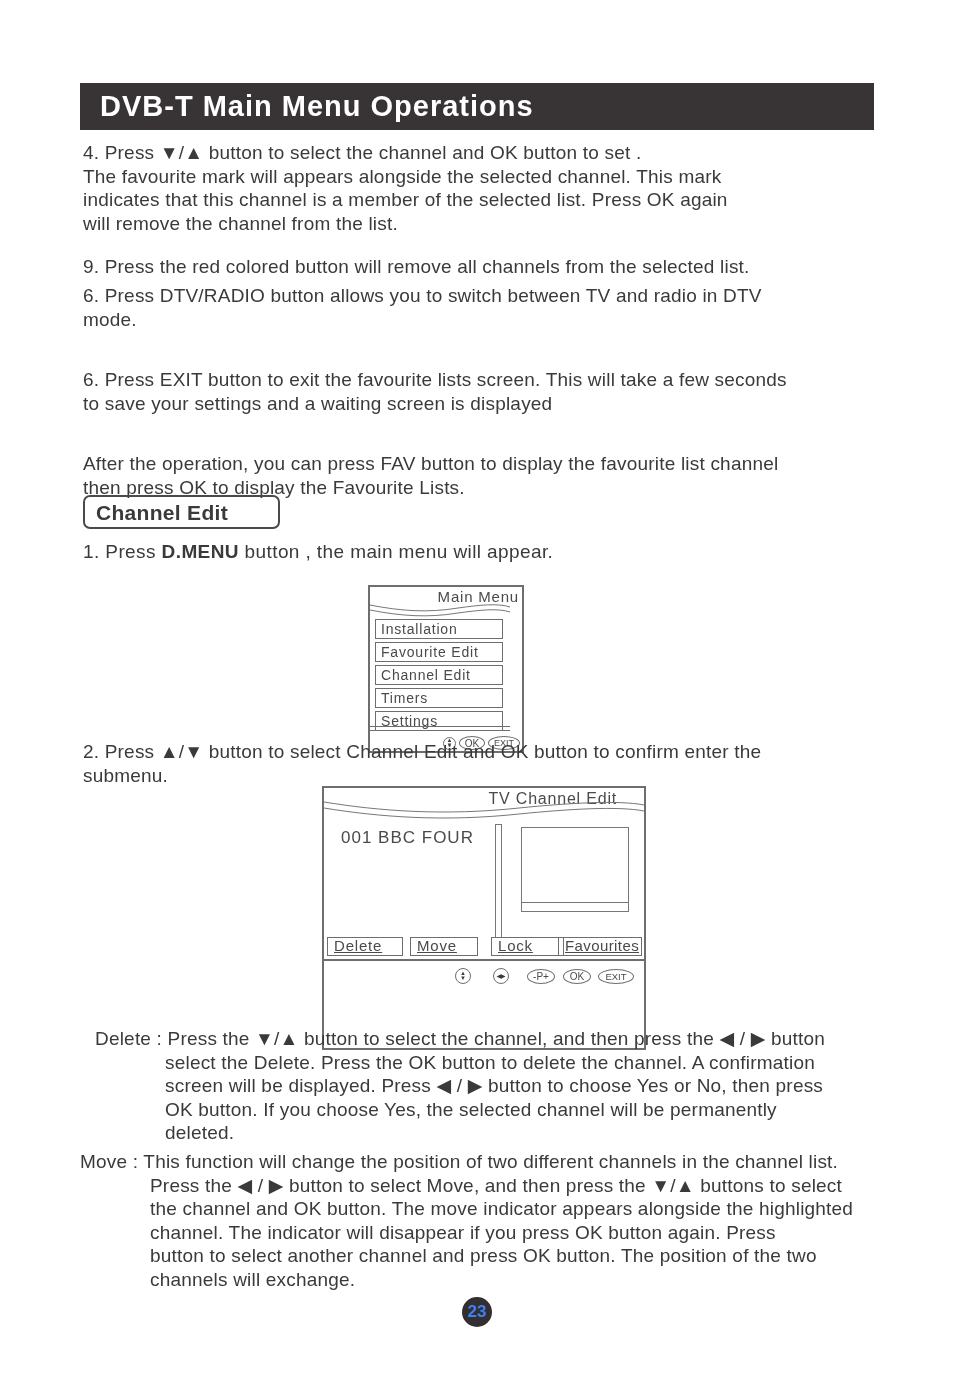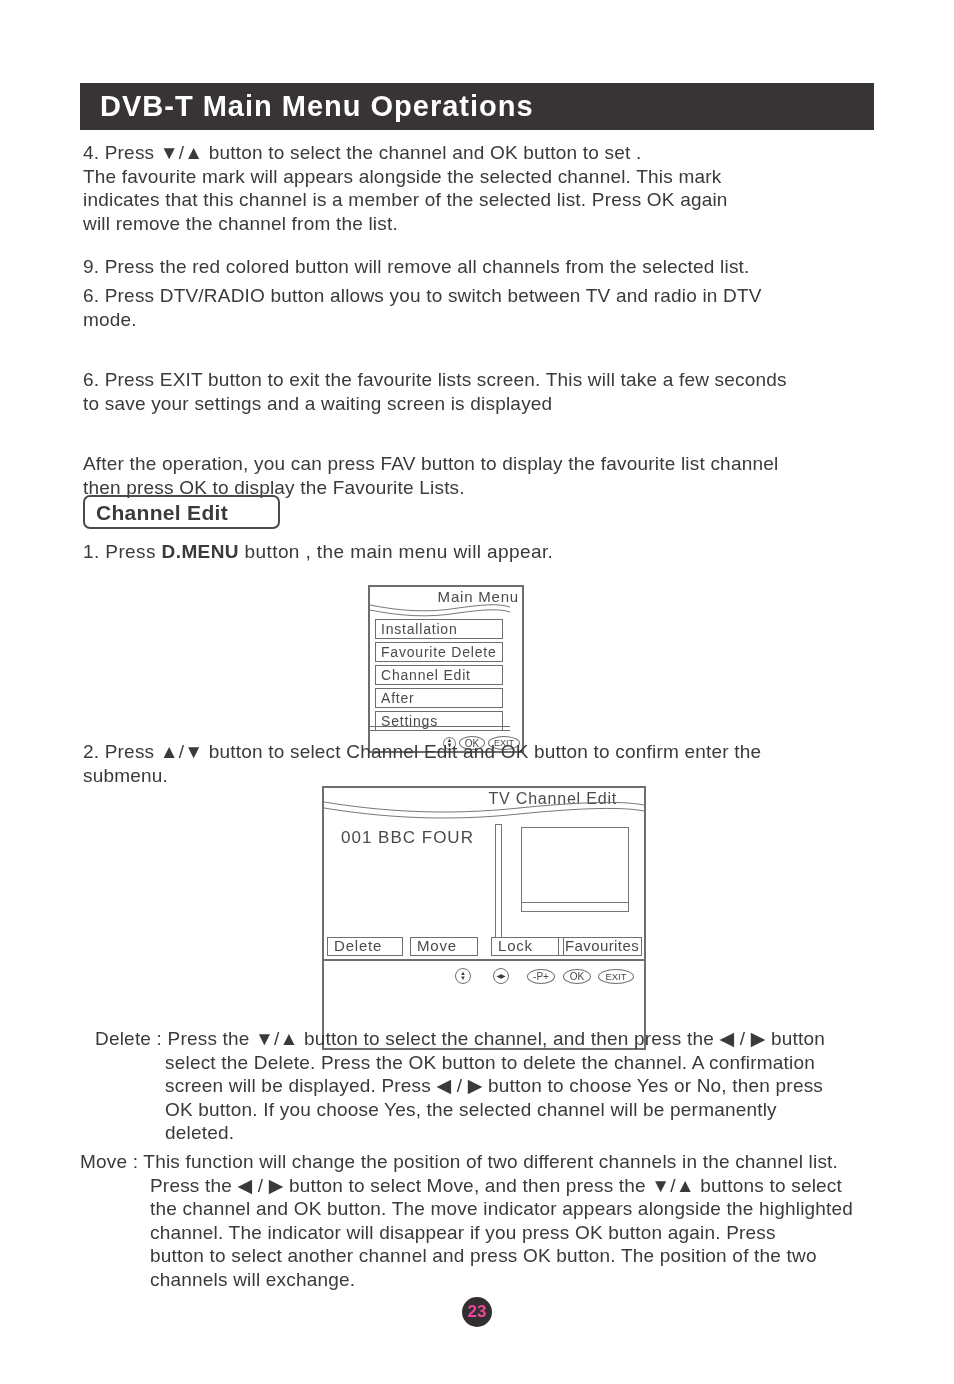--- a/index.html
+++ b/index.html
@@ -19,22 +19,22 @@
              padding-left:5px;letter-spacing:0.8px;margin-bottom:3px;box-sizing:content-box;}
   .dbl-line{border-top:1.5px solid #6e6e6e;border-bottom:1.5px solid #6e6e6e;height:3px;}
   .oval{border:1.5px solid #6e6e6e;border-radius:50%;display:flex;align-items:center;
         justify-content:center;color:#4a4a4a;background:#fff;box-sizing:border-box;}
   .circ{border:1.5px solid #6e6e6e;border-radius:50%;display:flex;align-items:center;
         justify-content:center;color:#3a3a3a;background:#fff;box-sizing:border-box;}
   .circ .col{display:flex;flex-direction:column;align-items:center;line-height:5px;font-size:6px;}
   .circ .row{display:flex;flex-direction:row;align-items:center;line-height:6px;font-size:6px;letter-spacing:0px;}
   .diag-title{letter-spacing:0.8px;color:#4a4a4a;}
   .edit-btn{border:1.5px solid #6e6e6e;font-size:15px;line-height:16px;height:17px;
-            padding-left:6px;letter-spacing:0.8px;box-sizing:content-box;color:#4a4a4a;}
-  .badge{background:#332e30;color:#ec4899;border-radius:50%;display:flex;align-items:center;
+            padding-left:6px;letter-spacing:0.8px;box-sizing:content-box;color:#4a4a4a;text-decoration:underline;}
+  .badge{background:#332e30;color:#3b82f6;border-radius:50%;display:flex;align-items:center;
          justify-content:center;font-weight:bold;font-size:17px;}
   svg{display:block;}
 </style>
 </head>
 <body>
 
 <div class="page">
 
   <div class="abs titlebar" style="left:80px;top:83px;width:794px;height:47px;">DVB-T Main Menu Operations</div>
 
@@ -59,23 +59,23 @@
   <div class="abs step-line" style="left:83px;top:541px;width:700px;"><span>1. Press </span><b>D.MENU</b><span> button , the main menu will appear.</span></div>
 
   <div class="abs diagram" style="left:368px;top:565px;width:156px;height:168px;margin-top:20px;">
     <div class="abs diag-title" style="right:3px;top:1px;font-size:15px;">Main Menu</div>
     <svg class="abs" style="left:0;top:13px;" width="140" height="18" viewBox="0 0 140 18">
       <path d="M0,5 C30,11 58,13 88,8 C110,5 128,3 140,7" fill="none" stroke="#777" stroke-width="1"></path>
       <path d="M0,10 C30,16 58,18 88,13 C110,10 128,8 140,12" fill="none" stroke="#777" stroke-width="1"></path>
     </svg>
     <div class="abs" style="left:5px;top:32px;width:128px;">
       <div class="menu-item">Installation</div>
-      <div class="menu-item">Favourite Delete</div>
+      <div class="menu-item">Favourite Edit</div>
       <div class="menu-item">Channel Edit</div>
-      <div class="menu-item">After</div>
+      <div class="menu-item">Timers</div>
       <div class="menu-item">Settings</div>
     </div>
     <div class="abs dbl-line" style="left:0;top:139px;width:140px;"></div>
     <div class="abs" style="right:2px;top:149px;display:flex;align-items:center;gap:3px;">
       <span class="circ" style="width:13px;height:13px;">
         <span class="col">
             <span>▲</span>
             <span>▼</span>
           </span>
       </span>

